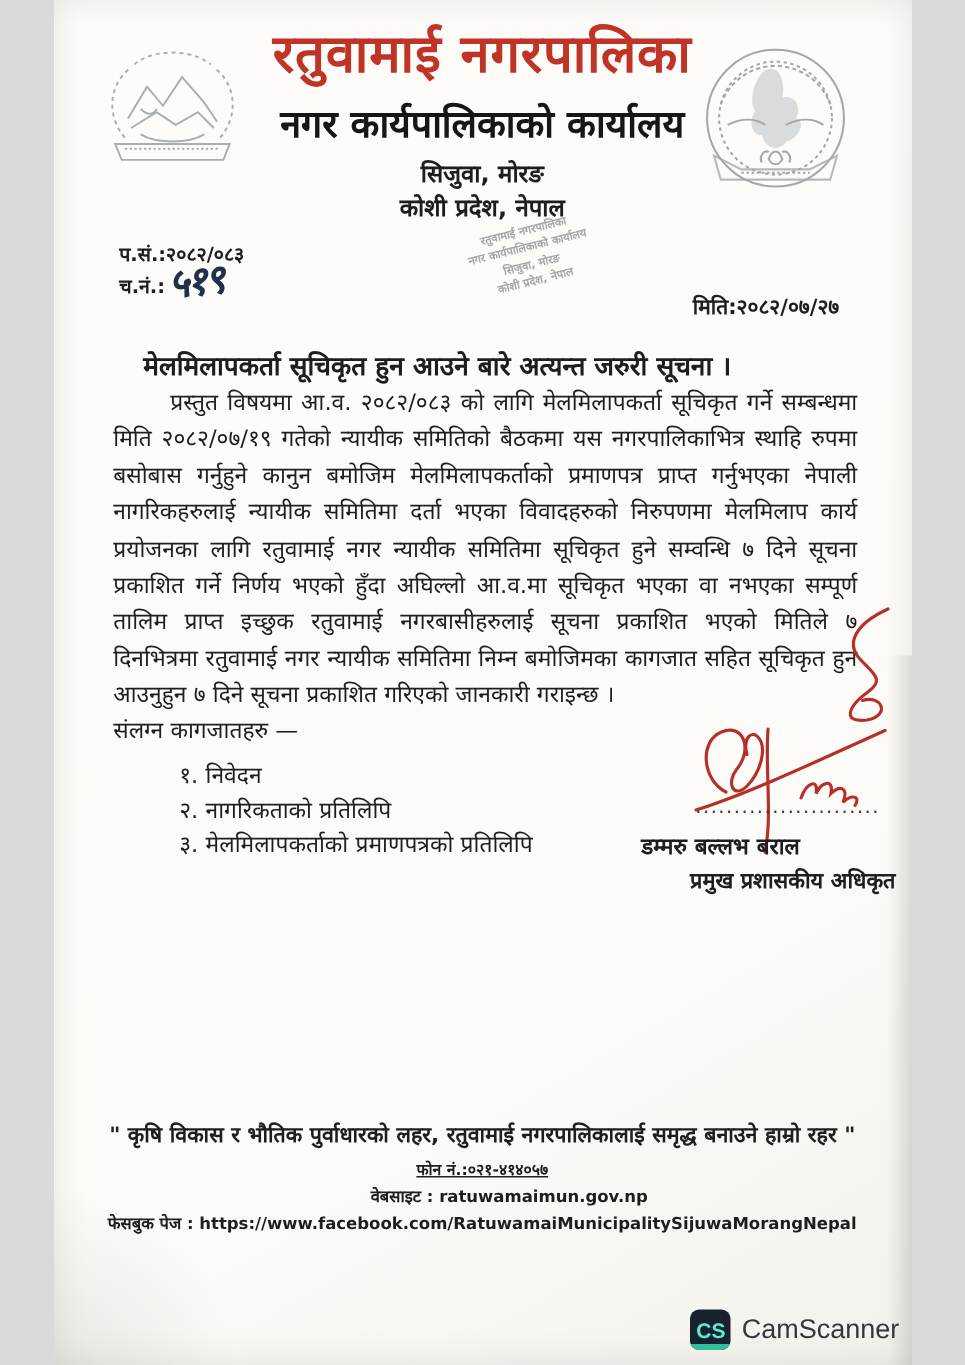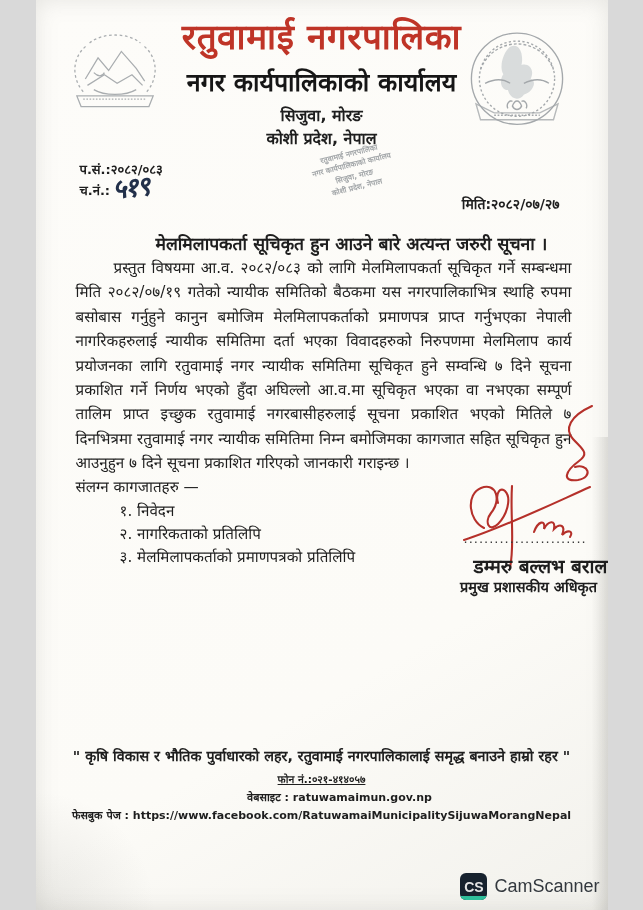--- a/index.html
+++ b/index.html
@@ -37,49 +37,49 @@
   }
 
   
   .ref-no { position:absolute; left:44px; top:160px; font-size:13px; font-weight:700; }
   .ch-no  { position:absolute; left:44px; top:181px; font-size:13px; font-weight:700; }
   .ch-hand { position:absolute; left:76px; top:168px; font-size:27px; color:#22304a;
     font-style:italic; transform:rotate(-6deg); font-weight:700; letter-spacing:-2px; }
   .date { position:absolute; right:48px; top:194px; font-size:14px; font-weight:700; }
 
   
-  .subject { position:absolute; left:60px; right:60px; top:231px; text-align:right;
+  .subject { position:absolute; left:60px; right:60px; top:231px; text-align:left;
     font-size:17.5px; font-weight:700; }
   .content { position:absolute; left:40px; right:36px; top:256px; }
   .body-par { font-size:15.2px; line-height:24.4px; text-align:justify; text-indent:38px; }
   .attach-head { font-size:15.2px; margin-top:0; }
-  .attach-list { list-style:none; margin-top:4px; }
+  .attach-list { list-style:none; margin-top:10px; }
   .attach-list li { font-size:15.2px; line-height:23px; padding-left:44px; }
 
   
   .sig-flourish { position:absolute; left:498px; top:402px; width:72px; height:86px; }
   .sig-main { position:absolute; left:424px; top:478px; width:136px; height:92px; }
   .sig-dots { position:absolute; left:428px; top:531px; width:124px; font-size:13px;
     letter-spacing:1px; color:#3a3a3a; overflow:hidden; white-space:nowrap; }
-  .sig-name { position:absolute; left:420px; top:553px; width:170px; text-align:center;
-    font-size:19px; font-weight:700; }
+  .sig-name { position:absolute; left:392px; top:553px; width:170px; text-align:left;
+    font-size:15px; font-weight:700; }
   .sig-title { position:absolute; left:400px; top:576px; width:186px; text-align:center;
     font-size:14.5px; font-weight:700; }
 
   
   .footer { position:absolute; left:0; right:0; top:746px; text-align:center; }
   .slogan { font-size:14.3px; font-weight:700; }
   .phone { font-size:10.5px; font-weight:700; margin-top:7px;text-decoration:underline; }
   .website { font-size:11px; font-weight:700; margin-top:3px;padding-left:36px; }
   .facebook { font-size:11px; font-weight:700; margin-top:3px; }
 
   
   .cam { position:absolute; right:8px; bottom:10px; display:flex; align-items:center; gap:7px; }
   .cam-box { position:relative; width:27px; height:27px; border-radius:6px; background:#17222e;
-    color:#e5e5e5; font-weight:700; font-size:14px; display:flex; align-items:center;
+    color:#5eead4; font-weight:700; font-size:14px; display:flex; align-items:center;
     justify-content:center; font-family:"Liberation Sans", sans-serif; overflow:hidden; }
   .cam-box::after { content:""; position:absolute; left:0; bottom:0; width:100%; height:4px;
     background:#2fbf9b; border-radius:0 0 6px 6px; }
   .cam-text { font-family:Liberation Sans, sans-serif; font-size:18px; color:#33383e; }
 
   svg .ink { stroke:#b5302a; fill:none; stroke-width:2.1; stroke-linecap:round; }
   svg .gray { stroke:#959a9e; fill:none; stroke-width:1.2; }
 </style>
 </head>
 <body>

